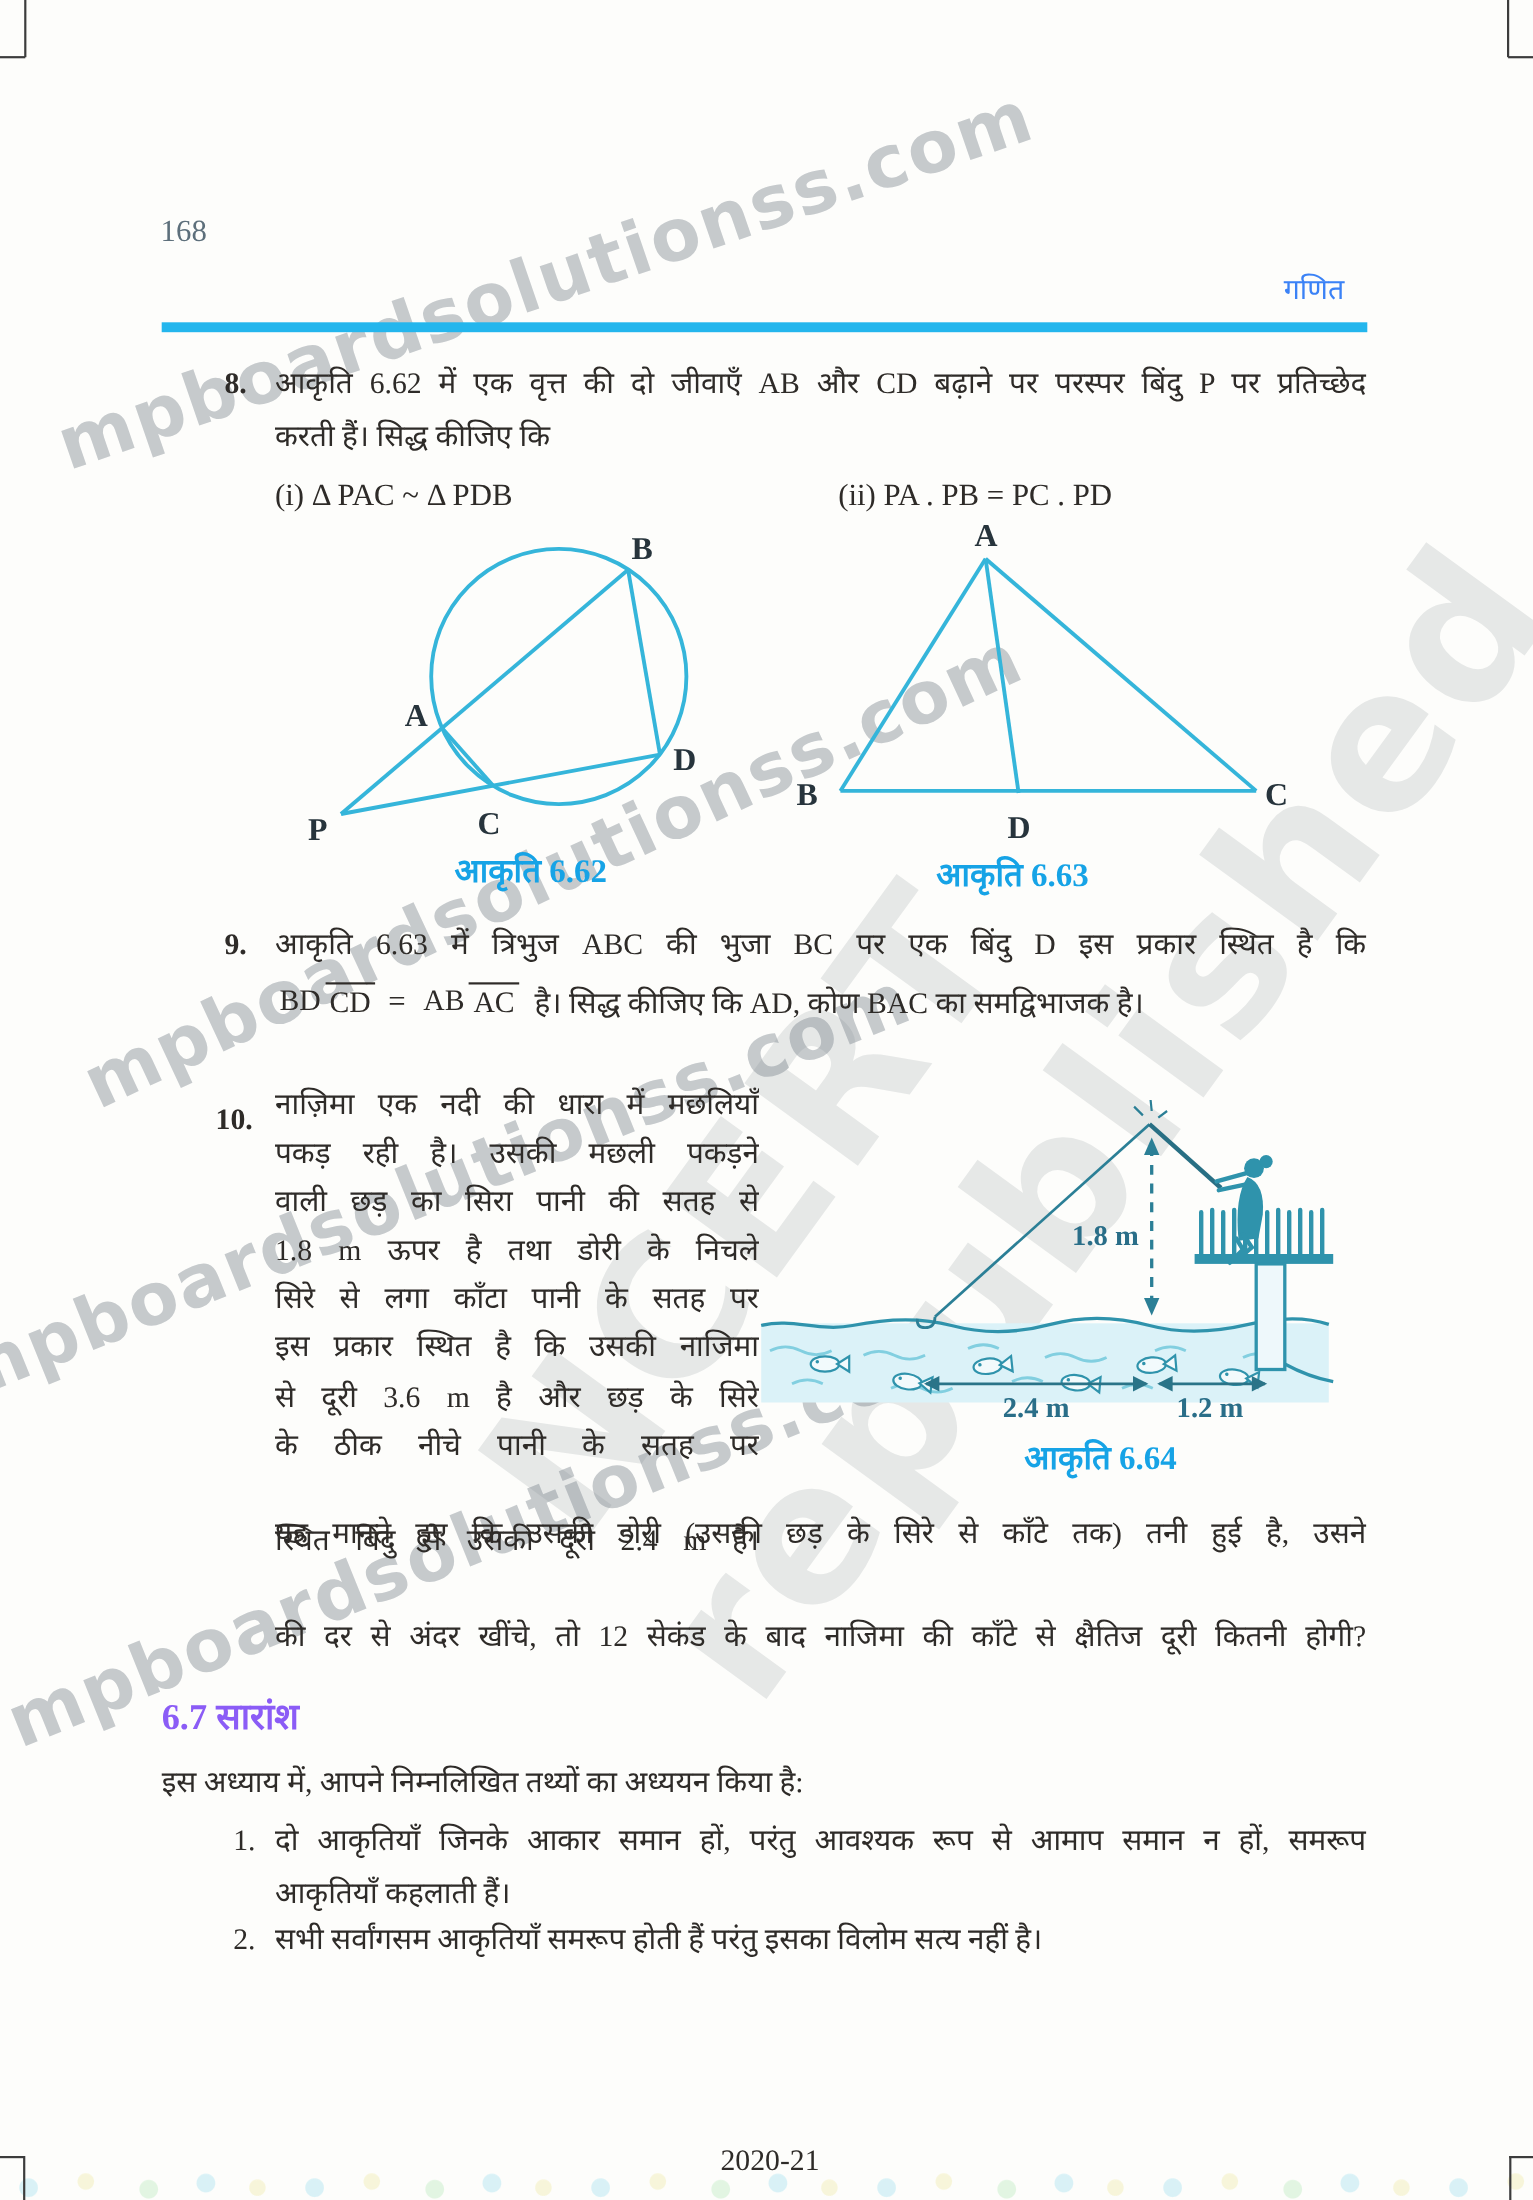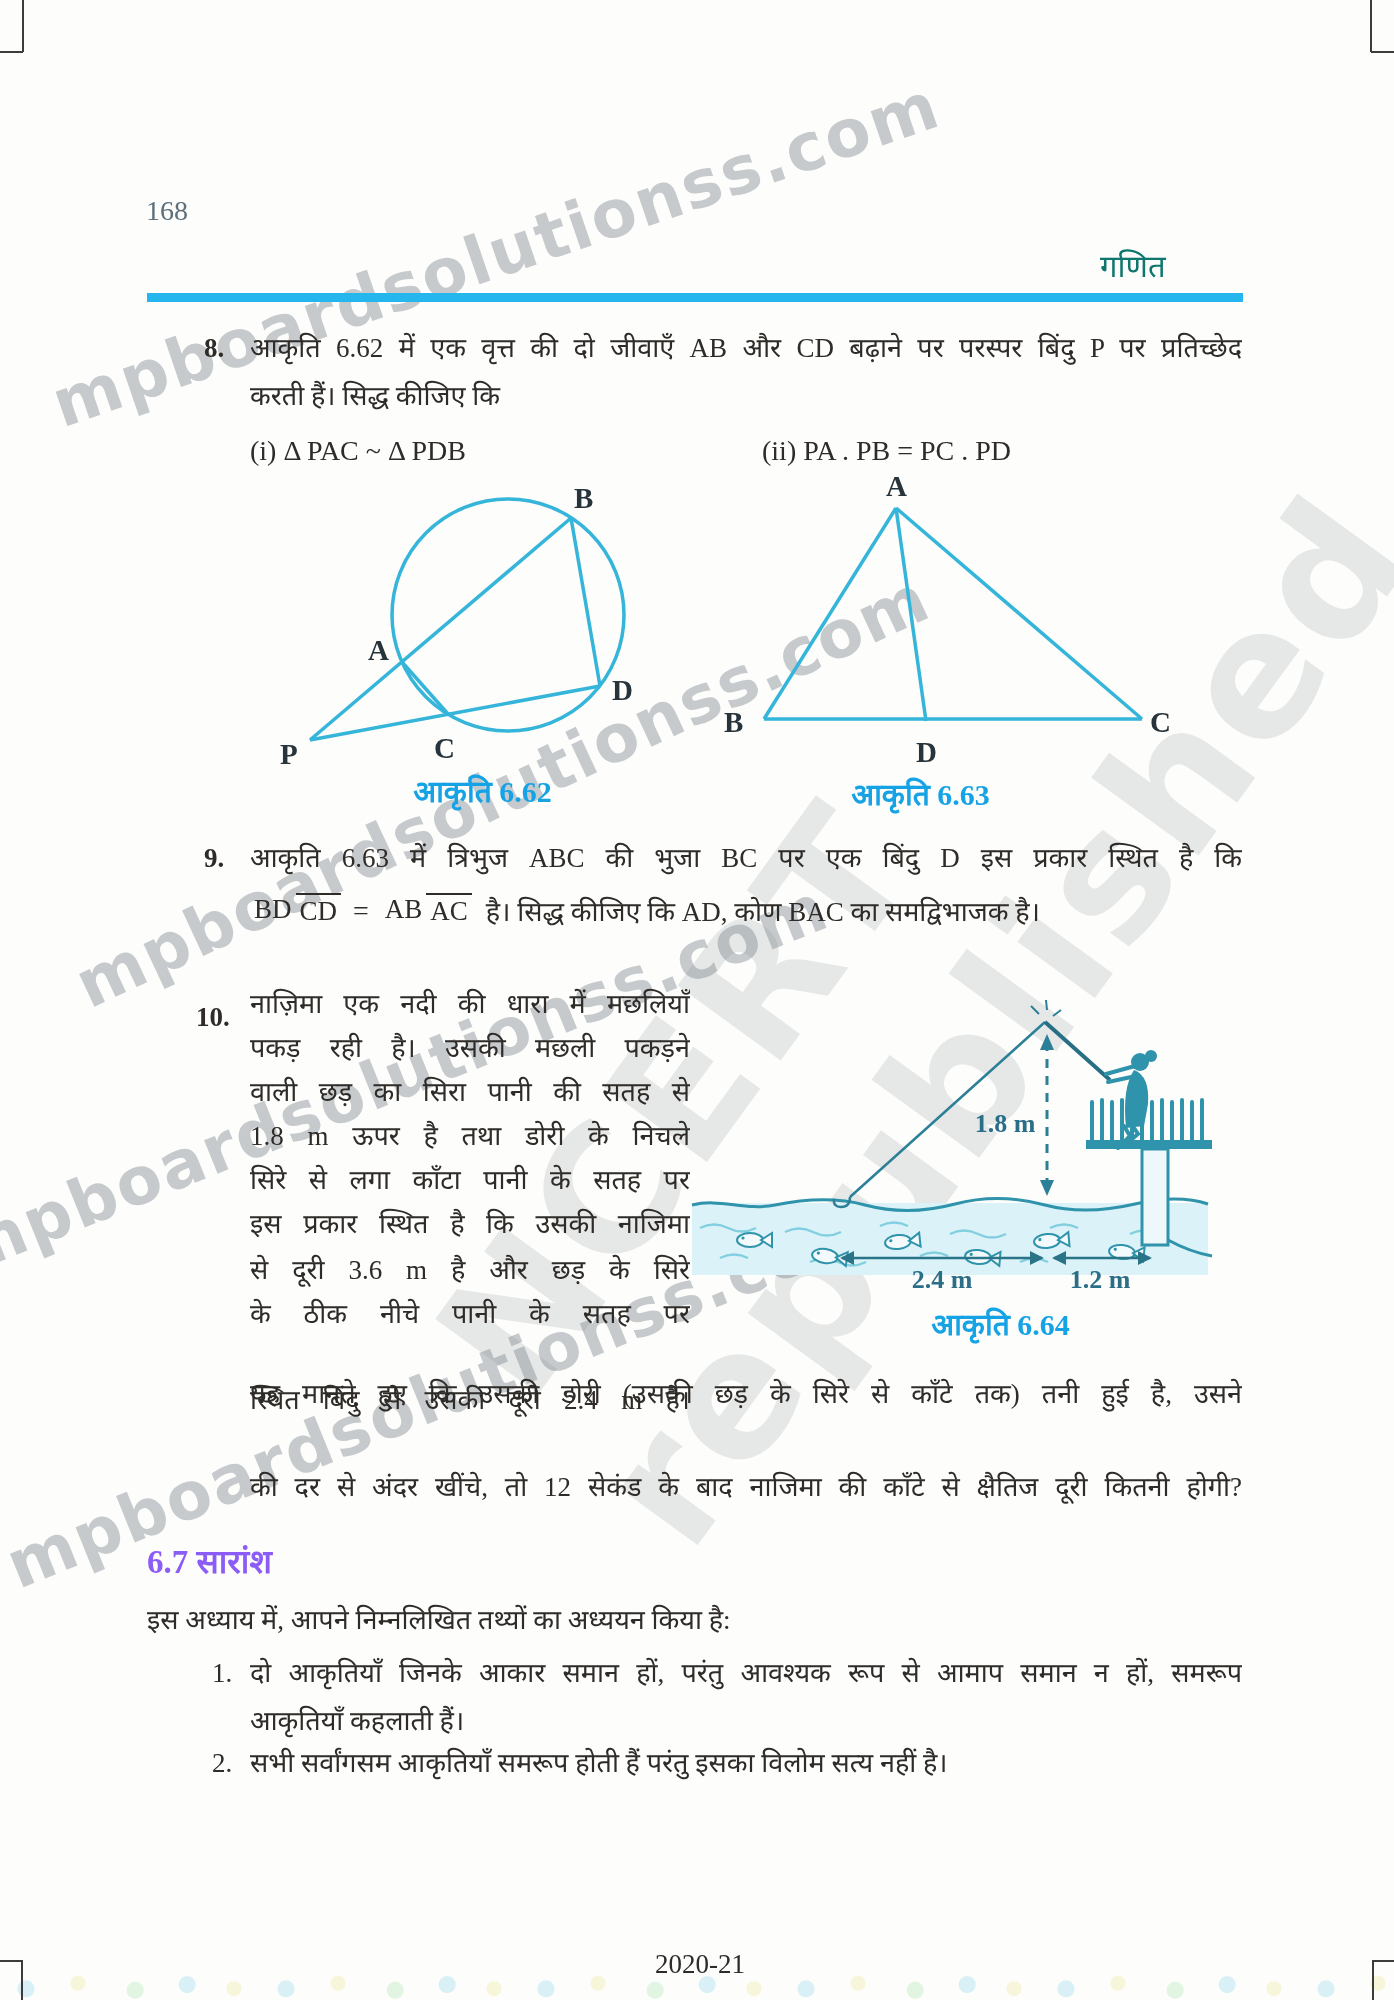--- a/index.html
+++ b/index.html
@@ -52,21 +52,21 @@
   <div class="crop" style="left:22px;top:0;width:2px;height:52px;"></div>
   <div class="crop" style="left:0;top:51px;width:23px;height:2px;"></div>
   <div class="crop" style="left:1370px;top:0;width:2px;height:52px;"></div>
   <div class="crop" style="left:1371px;top:51px;width:23px;height:2px;"></div>
   <div class="crop" style="left:21px;top:1960px;width:2px;height:40px;"></div>
   <div class="crop" style="left:0;top:1960px;width:22px;height:2px;"></div>
   <div class="crop" style="left:1372px;top:1960px;width:2px;height:40px;"></div>
   <div class="crop" style="left:1372px;top:1960px;width:22px;height:2px;"></div>
 
   <div class="t latin" style="left:146px; top:192px; color:#5d6f7b;">168</div>
-  <div class="t" style="left:1100px; top:246px; width:122px; text-align:left; color:#0f766e; font-size:31px;">गणित</div>
+  <div class="t" style="left:1100px; top:246px; width:122px; text-align:right; color:#3b82f6; font-size:26px;">गणित</div>
   <div style="position:absolute; left:147px; top:293px; width:1096px; height:9px; background:#24b6ed; z-index:3;"></div>
 
   <div class="t num" style="left:204px; top:330px;">8.</div>
   <div class="t just" style="left:250px; top:330px; width:992px;">आकृति 6.62 में एक वृत्त की दो जीवाएँ AB और CD बढ़ाने पर परस्पर बिंदु P पर प्रतिच्छेद</div>
   <div class="t" style="left:250px; top:378px;">करती हैं। सिद्ध कीजिए कि</div>
   <div class="t latin" style="left:250px; top:432px;">(i) Δ PAC ~ Δ PDB</div>
   <div class="t latin" style="left:762px; top:432px;">(ii) PA . PB = PC . PD</div>
 
   <svg style="left:268px; top:468px;" width="380" height="306" viewBox="0 0 380 306">
     <circle cx="240" cy="147" r="116" fill="none" stroke="#35b5da" stroke-width="3.5"></circle>

